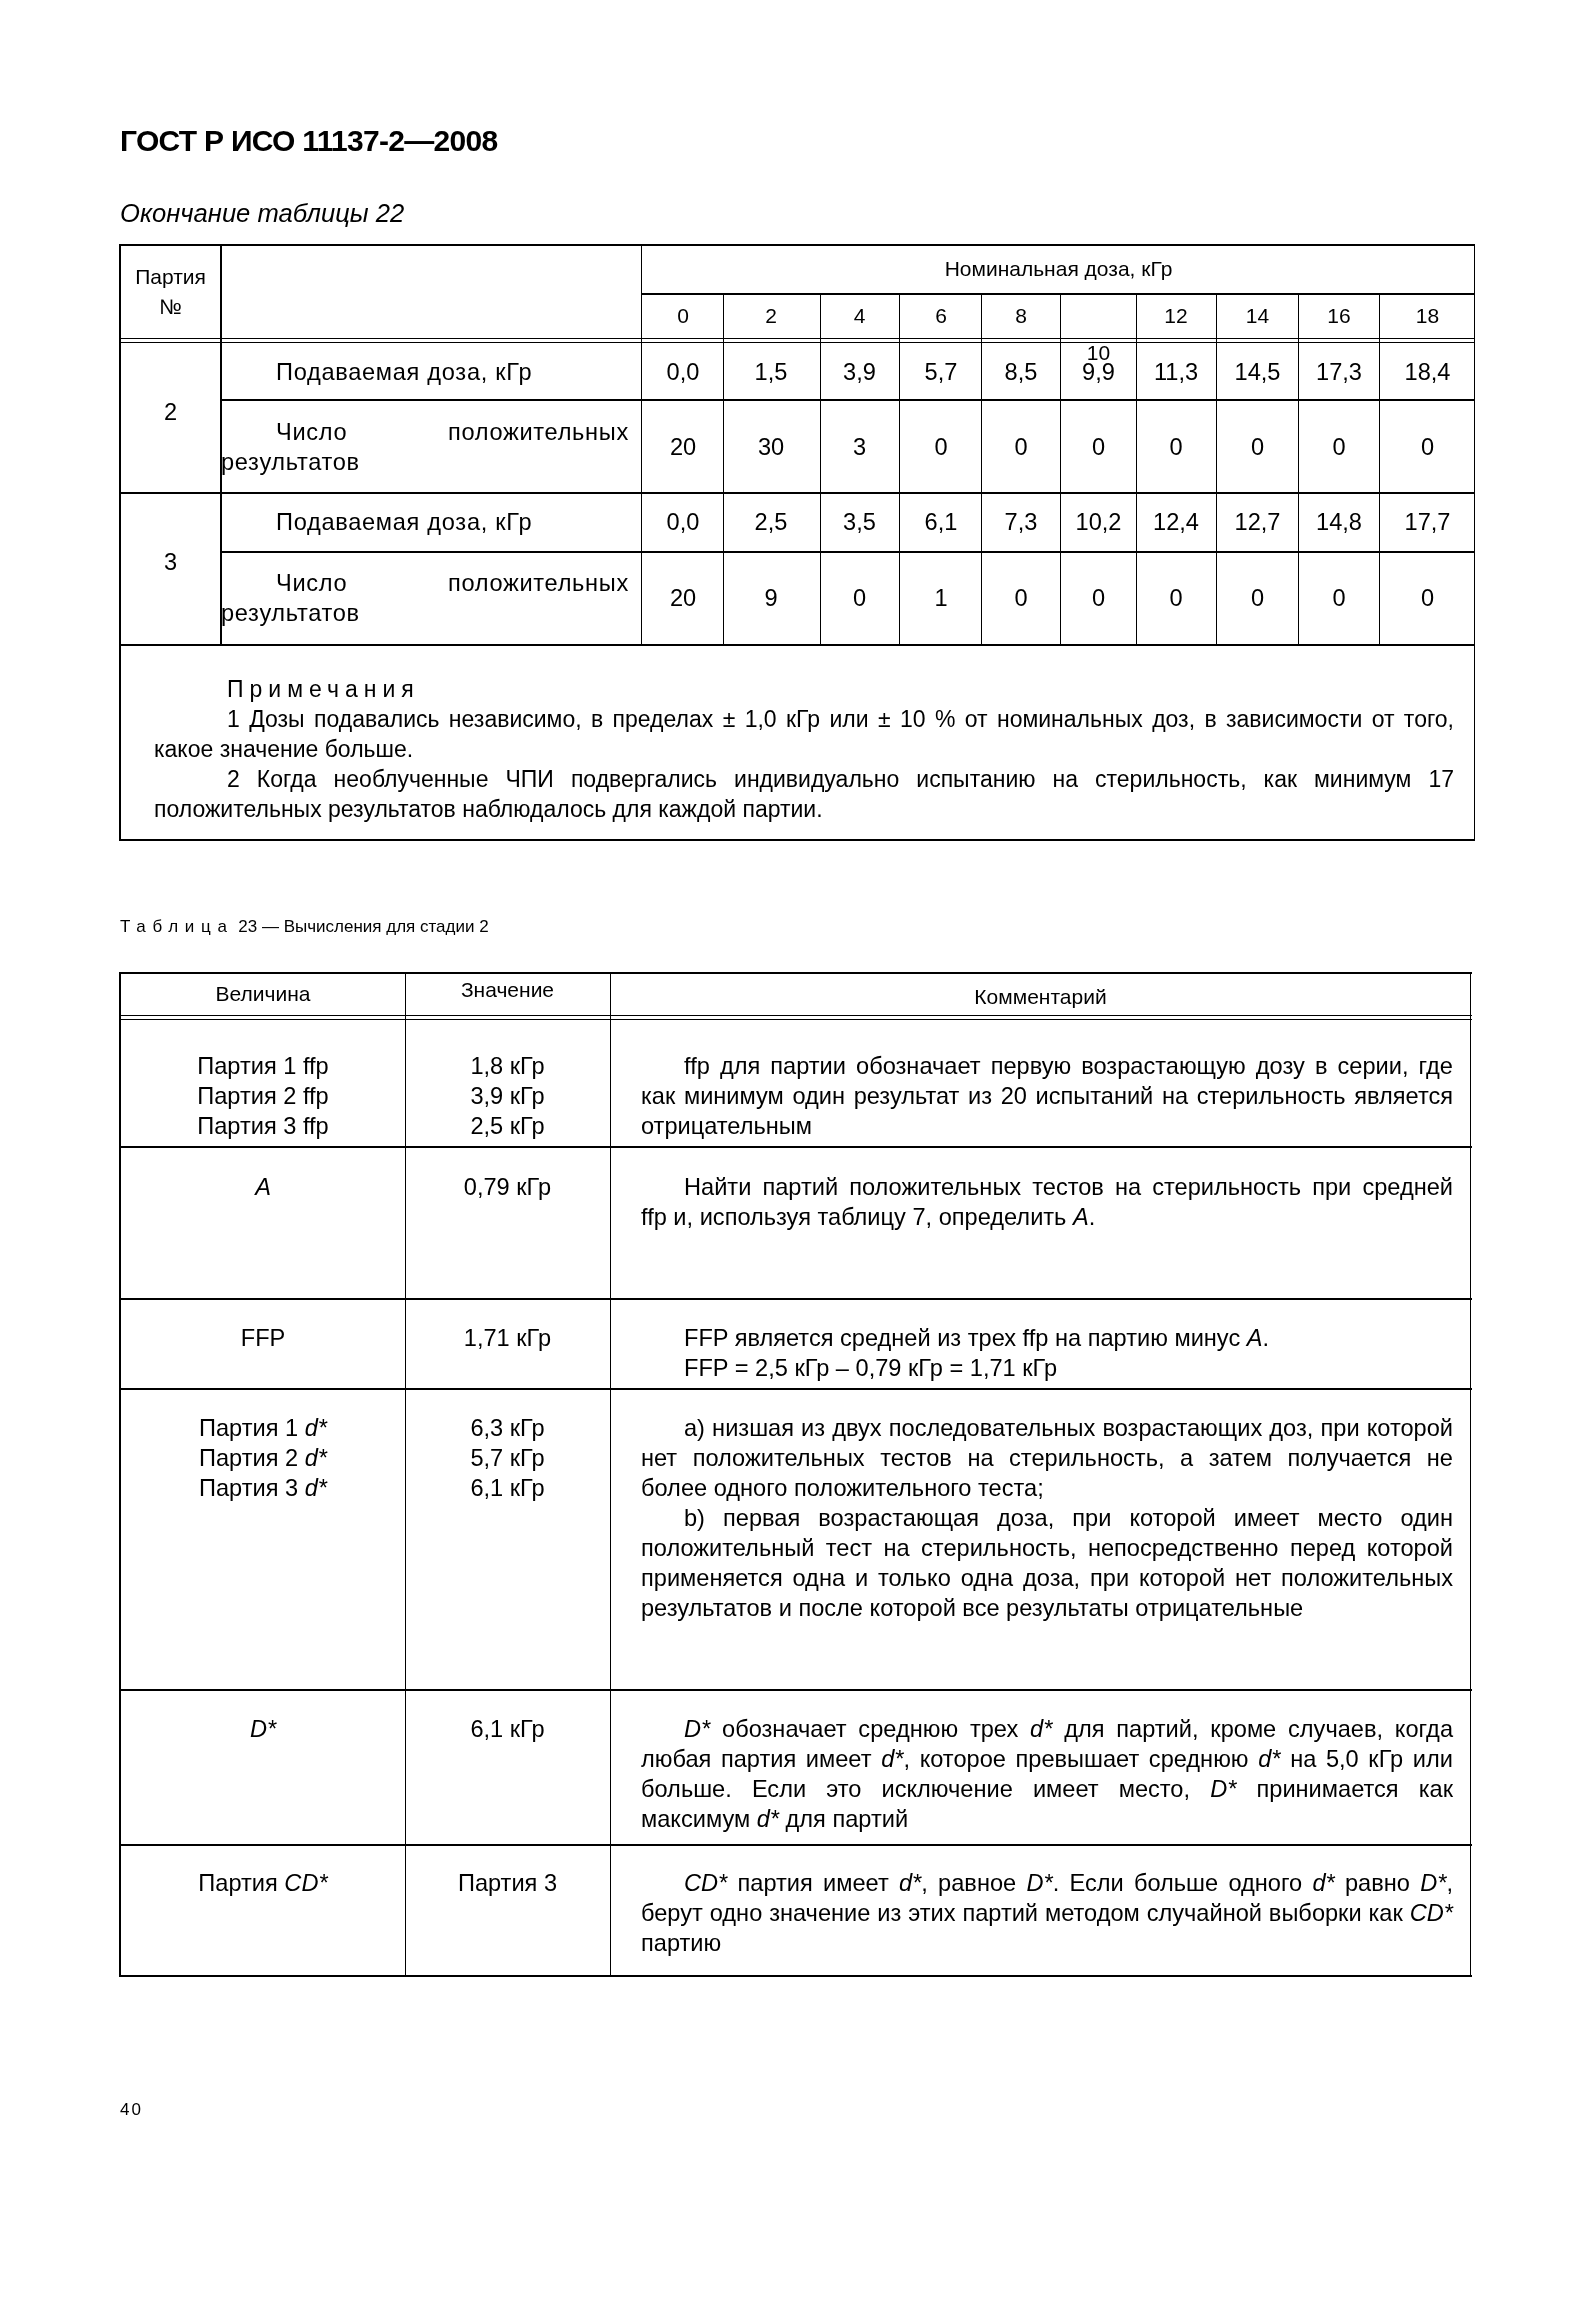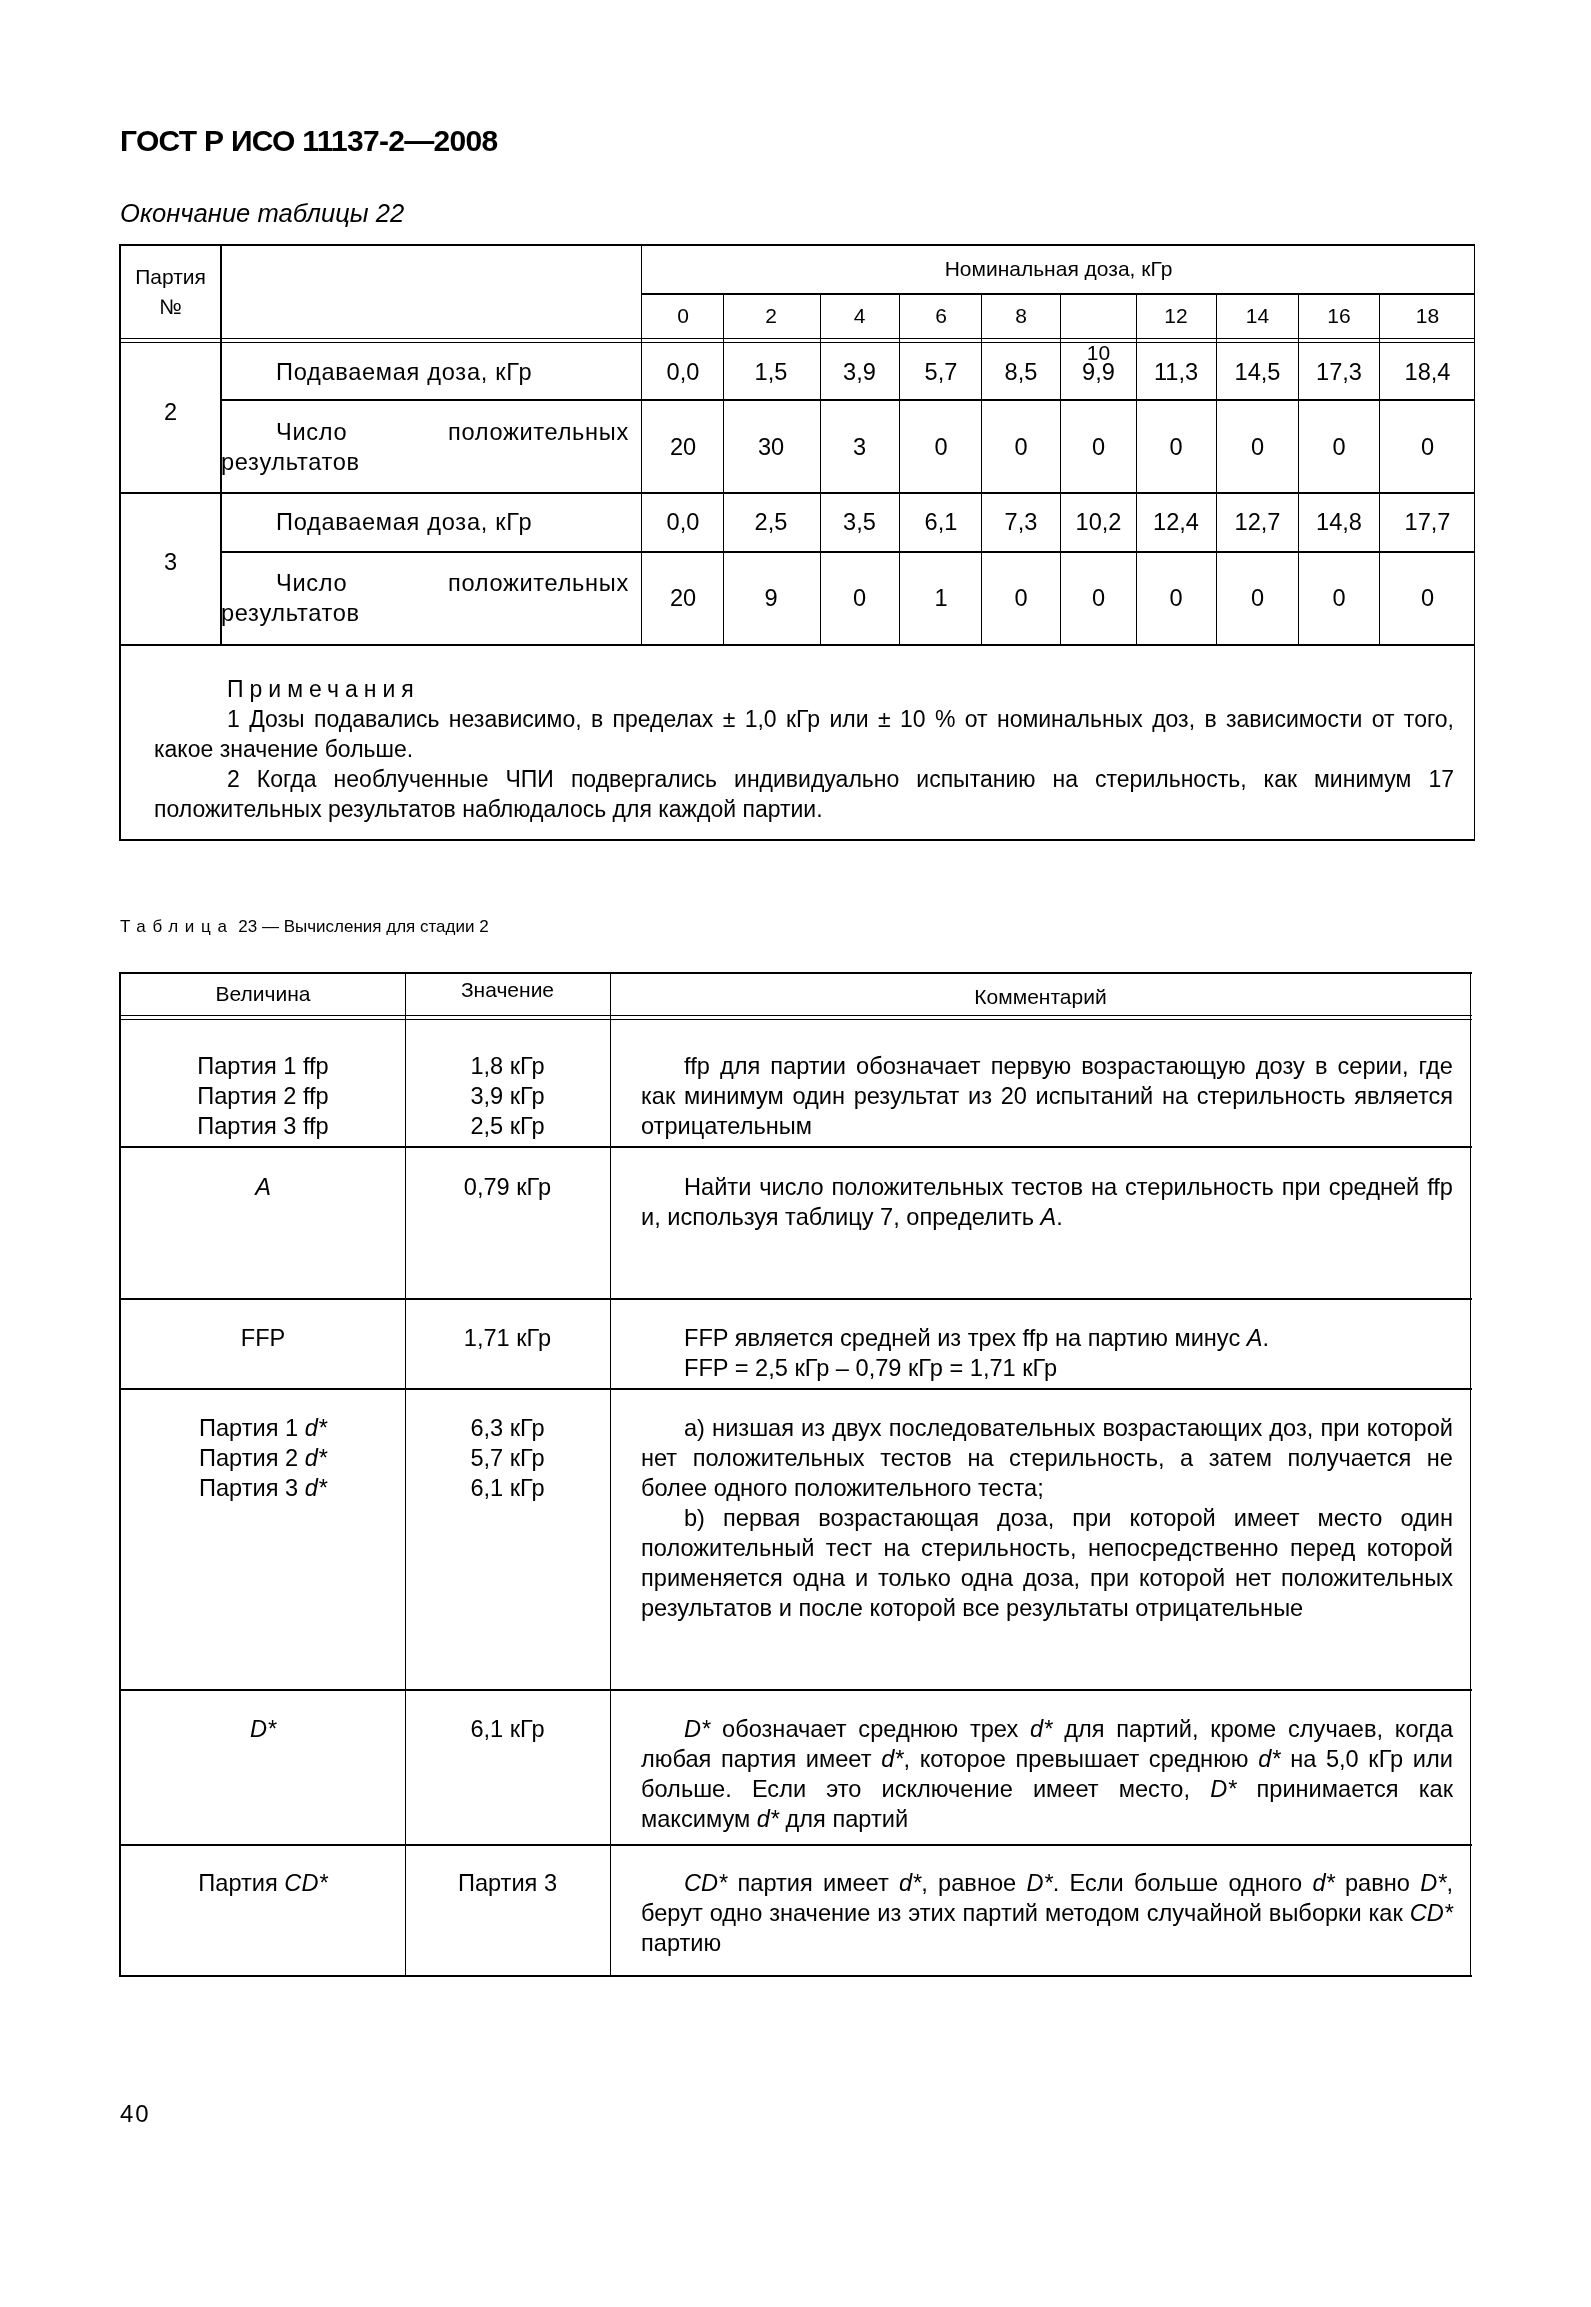--- a/index.html
+++ b/index.html
@@ -40,21 +40,21 @@
   #t23-caption .sp { letter-spacing: 6.7px; }
   .t23-hdr { font-size: 21px; }
   .col-lines {
     position: absolute; font-size: 23.6px; line-height: 30px; text-align: center;
   }
   .comment {
     position: absolute; left: 641px; width: 812px; font-size: 23.6px; line-height: 30px;
   }
   .comment p { margin: 0; text-align: justify; text-indent: 43px; }
   i { font-style: italic; }
-  #page-number { left: 120px; top: 2100px; font-size: 24px; letter-spacing: 2px; }
+  #page-number { left: 120px; top: 2100px; font-size: 17px; letter-spacing: 2px; }
 </style>
 </head>
 <body>
 
 <div id="doc-title" class="abs">ГОСТ Р ИСО 11137-2—2008</div>
 <div id="cont-caption" class="abs">Окончание таблицы 22</div>
 
 <div id="table22">
 
   <div class="line-h" style="left:119px; top:244px; width:1356px;"></div>
@@ -196,21 +196,21 @@
       <div class="comment" style="top: 1051px;">
         <p><span>ffp для партии обозначает первую возрастающую дозу в серии, где как минимум один  результат из 20 испытаний на стерильность является отрицательным</span></p>
       </div>
       <div class="col-lines" style="left: 121px; top: 1172px; width: 284px;">
         <div><i>A</i></div>
       </div>
       <div class="col-lines" style="left: 406px; top: 1172px; width: 203px;">
         <div>0,79 кГр</div>
       </div>
       <div class="comment" style="top: 1172px;">
-        <p><span>Найти число положительных тестов на стерильность при средней ffp и, используя таблицу 7, определить </span><i>A</i><span>.</span></p>
+        <p><span>Найти партий положительных тестов на стерильность при средней ffp и, используя таблицу 7, определить </span><i>A</i><span>.</span></p>
       </div>
       <div class="col-lines" style="left: 121px; top: 1323px; width: 284px;">
         <div><span>FFP</span></div>
       </div>
       <div class="col-lines" style="left: 406px; top: 1323px; width: 203px;">
         <div>1,71 кГр</div>
       </div>
       <div class="comment" style="top: 1323px;">
         <p><span>FFP является средней из трех ffp на партию минус </span><i>A</i><span>.</span></p>
         <p><span>FFP = 2,5 кГр – 0,79 кГр = 1,71 кГр</span></p>

